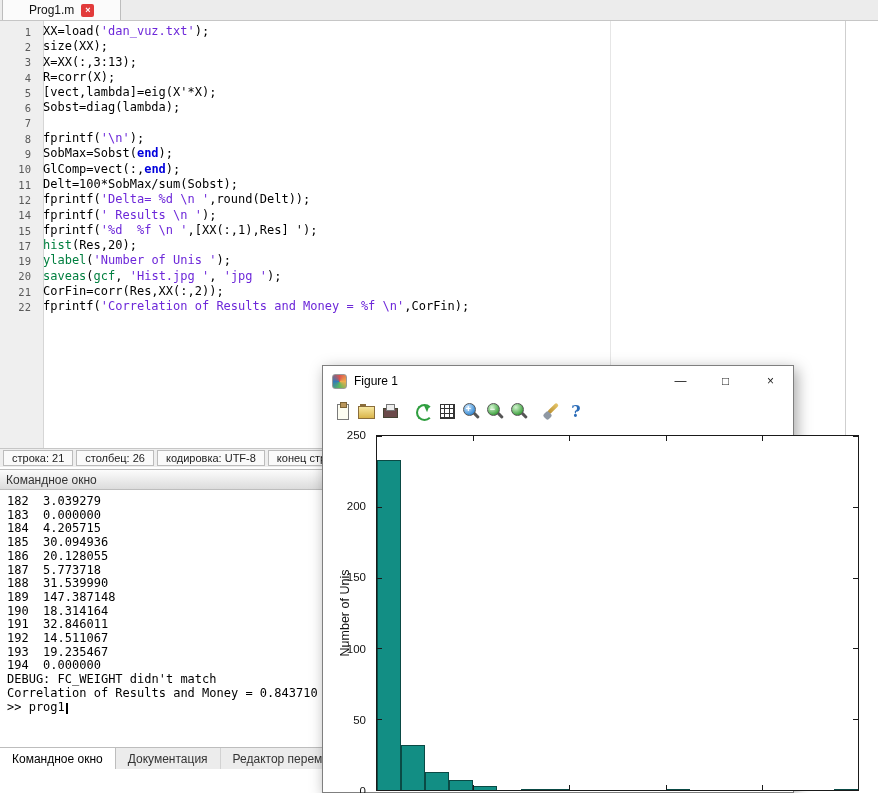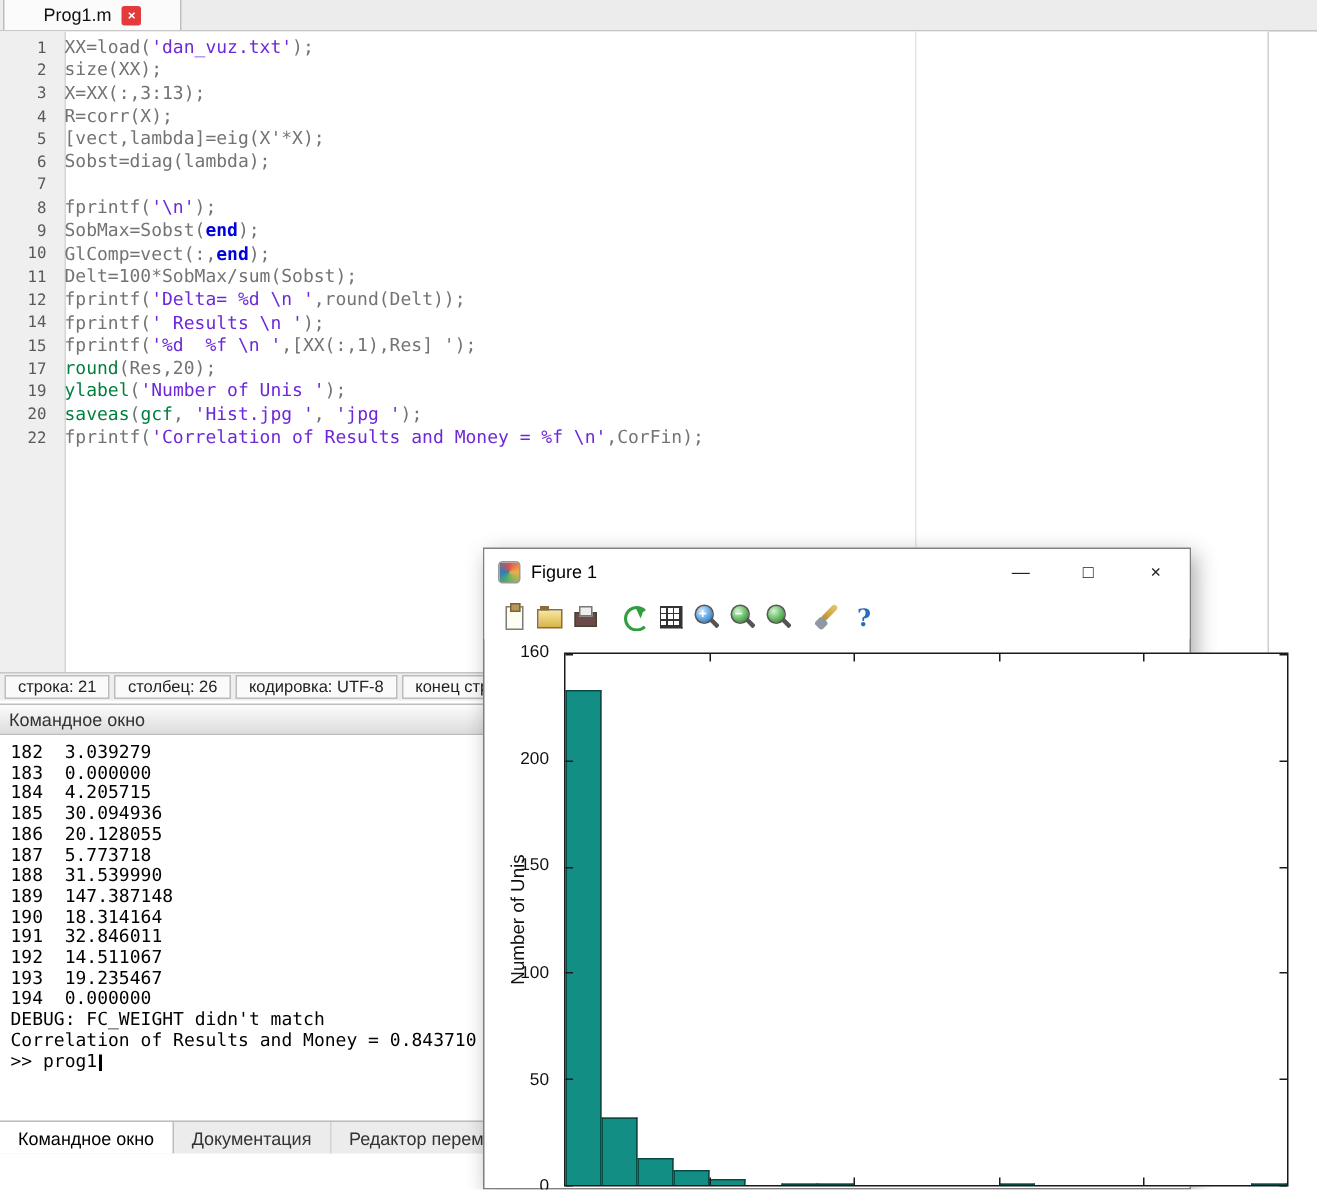--- a/index.html
+++ b/index.html
@@ -12,21 +12,21 @@
   .etab-close { width:13px; height:13px; background:#e23b3b; color:#fff; font-size:9px; line-height:13px; text-align:center; border-radius:2px; font-weight:bold; }
 
   
   #editor { position:absolute; left:0; top:21px; width:846px; height:427px; background:#fff; border-right:1px solid #cfcfcf; overflow:hidden; }
   #gutter-bg { position:absolute; left:0; top:0; width:44px; height:100%; background:#efefef; border-right:1px solid #d6d6d6; }
   #longline { position:absolute; left:610px; top:0; height:100%; width:1px; background:#e6e6e6; }
   #code-lines { position:absolute; left:0; top:3px; right:0; }
   .code-row { display:flex; height:15.3px; align-items:center; }
   .ln { width:38px; text-align:right; padding-right:7px; font:10.5px "DejaVu Sans Mono",monospace; color:#5a5a5a; flex:none; }
   .code { font:12px/15.3px "DejaVu Sans Mono",monospace; white-space:pre; padding-left:5px; }
-  .tok-p { color:#737373; }
+  .tok-p { color:#000000; }
   .tok-s { color:#6d28d9; }
   .tok-k { color:#0000dd; font-weight:bold; }
   .tok-f { color:#007f3f; }
 
   
   #statusbar { position:absolute; left:0; top:448px; width:846px; height:19px; background:#eeeeee; border-top:1px solid #c6c6c6; display:flex; align-items:center; padding-left:3px; }
   .status-seg { border:1px solid #bcbcbc; background:#fafafa; padding:0 8px; margin-right:3px; height:16px; display:flex; align-items:center; white-space:nowrap; font-size:11px; color:#222; }
 
   
   #cw-header { position:absolute; left:0; top:469px; width:846px; height:21px; background:linear-gradient(#fcfcfc,#dcdcdc); border-top:1px solid #bdbdbd; border-bottom:1px solid #bdbdbd; font-size:12px; color:#333; display:flex; align-items:center; padding-left:6px; }
@@ -144,29 +144,33 @@
       <div class="code-row">
         <span class="ln">14</span>
         <span class="code"><span class="tok-p">fprintf(</span><span class="tok-s">' Results \n '</span><span class="tok-p">);</span></span>
       </div>
       <div class="code-row">
         <span class="ln">15</span>
         <span class="code"><span class="tok-p">fprintf(</span><span class="tok-s">'%d  %f \n '</span><span class="tok-p">,[XX(:,1),Res] ');</span></span>
       </div>
       <div class="code-row">
         <span class="ln">17</span>
-        <span class="code"><span class="tok-f">round</span><span class="tok-p">(Res,20);</span></span>
+        <span class="code"><span class="tok-f">hist</span><span class="tok-p">(Res,20);</span></span>
       </div>
       <div class="code-row">
         <span class="ln">19</span>
         <span class="code"><span class="tok-f">ylabel</span><span class="tok-p">(</span><span class="tok-s">'Number of Unis '</span><span class="tok-p">);</span></span>
       </div>
       <div class="code-row">
         <span class="ln">20</span>
         <span class="code"><span class="tok-f">saveas</span><span class="tok-p">(</span><span class="tok-f">gcf</span><span class="tok-p">, </span><span class="tok-s">'Hist.jpg '</span><span class="tok-p">, </span><span class="tok-s">'jpg '</span><span class="tok-p">);</span></span>
+      </div>
+      <div class="code-row">
+        <span class="ln">21</span>
+        <span class="code"><span class="tok-p">CorFin=corr(Res,XX(:,2));</span></span>
       </div>
       <div class="code-row">
         <span class="ln">22</span>
         <span class="code"><span class="tok-p">fprintf(</span><span class="tok-s">'Correlation of Results and Money = %f \n'</span><span class="tok-p">,CorFin);</span></span>
       </div>
     </div>
 </div>
 
 <div id="statusbar">
     <div class="status-seg">строка: 21</div>
@@ -219,21 +223,21 @@
 
   <div id="fig-ylabel-box">
     <span>Number of Unis</span>
   </div>
   <div id="y-tick-labels">
       <div class="ytick-label" style="top: 100%;">0</div>
       <div class="ytick-label" style="top: 80%;">50</div>
       <div class="ytick-label" style="top: 60%; text-align: center;">100</div>
       <div class="ytick-label" style="top: 40%;">150</div>
       <div class="ytick-label" style="top: 20%;">200</div>
-      <div class="ytick-label" style="top: 0%;">160</div>
+      <div class="ytick-label" style="top: 0%;">250</div>
     </div>
   <div id="plot-axes">
       <div class="bar" style="left: 0%; width: 5%; height: 93.2%; background: rgb(18, 142, 132); border-color: rgb(10, 74, 69);"></div>
       <div class="bar" style="left: 5%; width: 5%; height: 12.8%; background: rgb(18, 142, 132); border-color: rgb(10, 74, 69);"></div>
       <div class="bar" style="left: 10%; width: 5%; height: 5.2%; background: rgb(18, 142, 132); border-color: rgb(10, 74, 69);"></div>
       <div class="bar" style="left: 15%; width: 5%; height: 2.8%; background: rgb(18, 142, 132); border-color: rgb(10, 74, 69);"></div>
       <div class="bar" style="left: 20%; width: 5%; height: 1.2%; background: rgb(18, 142, 132); border-color: rgb(10, 74, 69);"></div>
       <div class="bar" style="left: 30%; width: 5%; height: 0.4%; background: rgb(18, 142, 132); border-color: rgb(10, 74, 69);"></div>
       <div class="bar" style="left: 35%; width: 5%; height: 0.4%; background: rgb(18, 142, 132); border-color: rgb(10, 74, 69);"></div>
       <div class="bar" style="left: 60%; width: 5%; height: 0.4%; background: rgb(18, 142, 132); border-color: rgb(10, 74, 69);"></div>

